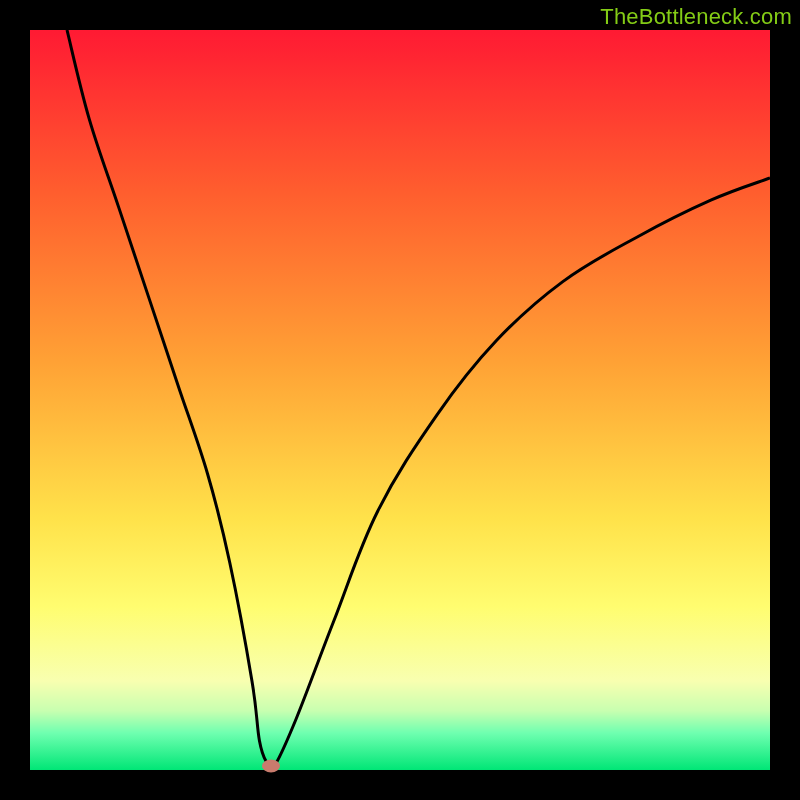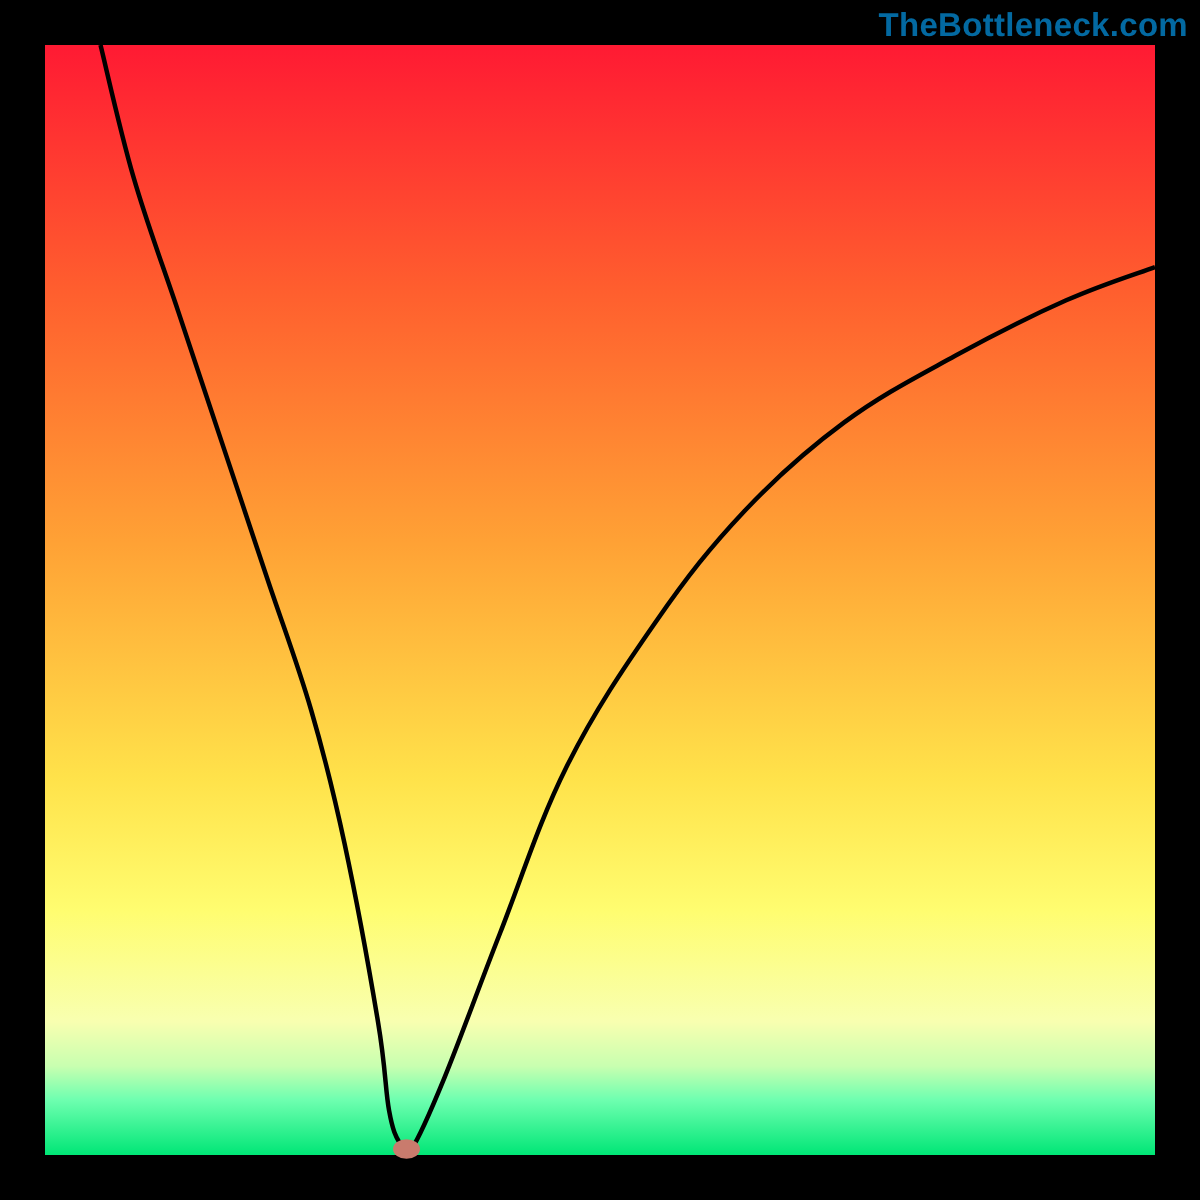--- a/index.html
+++ b/index.html
@@ -33,22 +33,22 @@
       #c8ffb0 92%,
       #6fffb0 95%,
       #00e676 100%
     );
   }
   .watermark {
     position: absolute;
     top: 4px;
     right: 8px;
     font-size: 22px;
-    font-weight: 700;
-    color: #0369a1;
+    font-weight: 400;
+    color: #84cc16;
     letter-spacing: 0.2px;
     user-select: none;
   }
   svg.curve {
     position: absolute;
     inset: 0;
     width: 100%;
     height: 100%;
   }
   .curve path {

